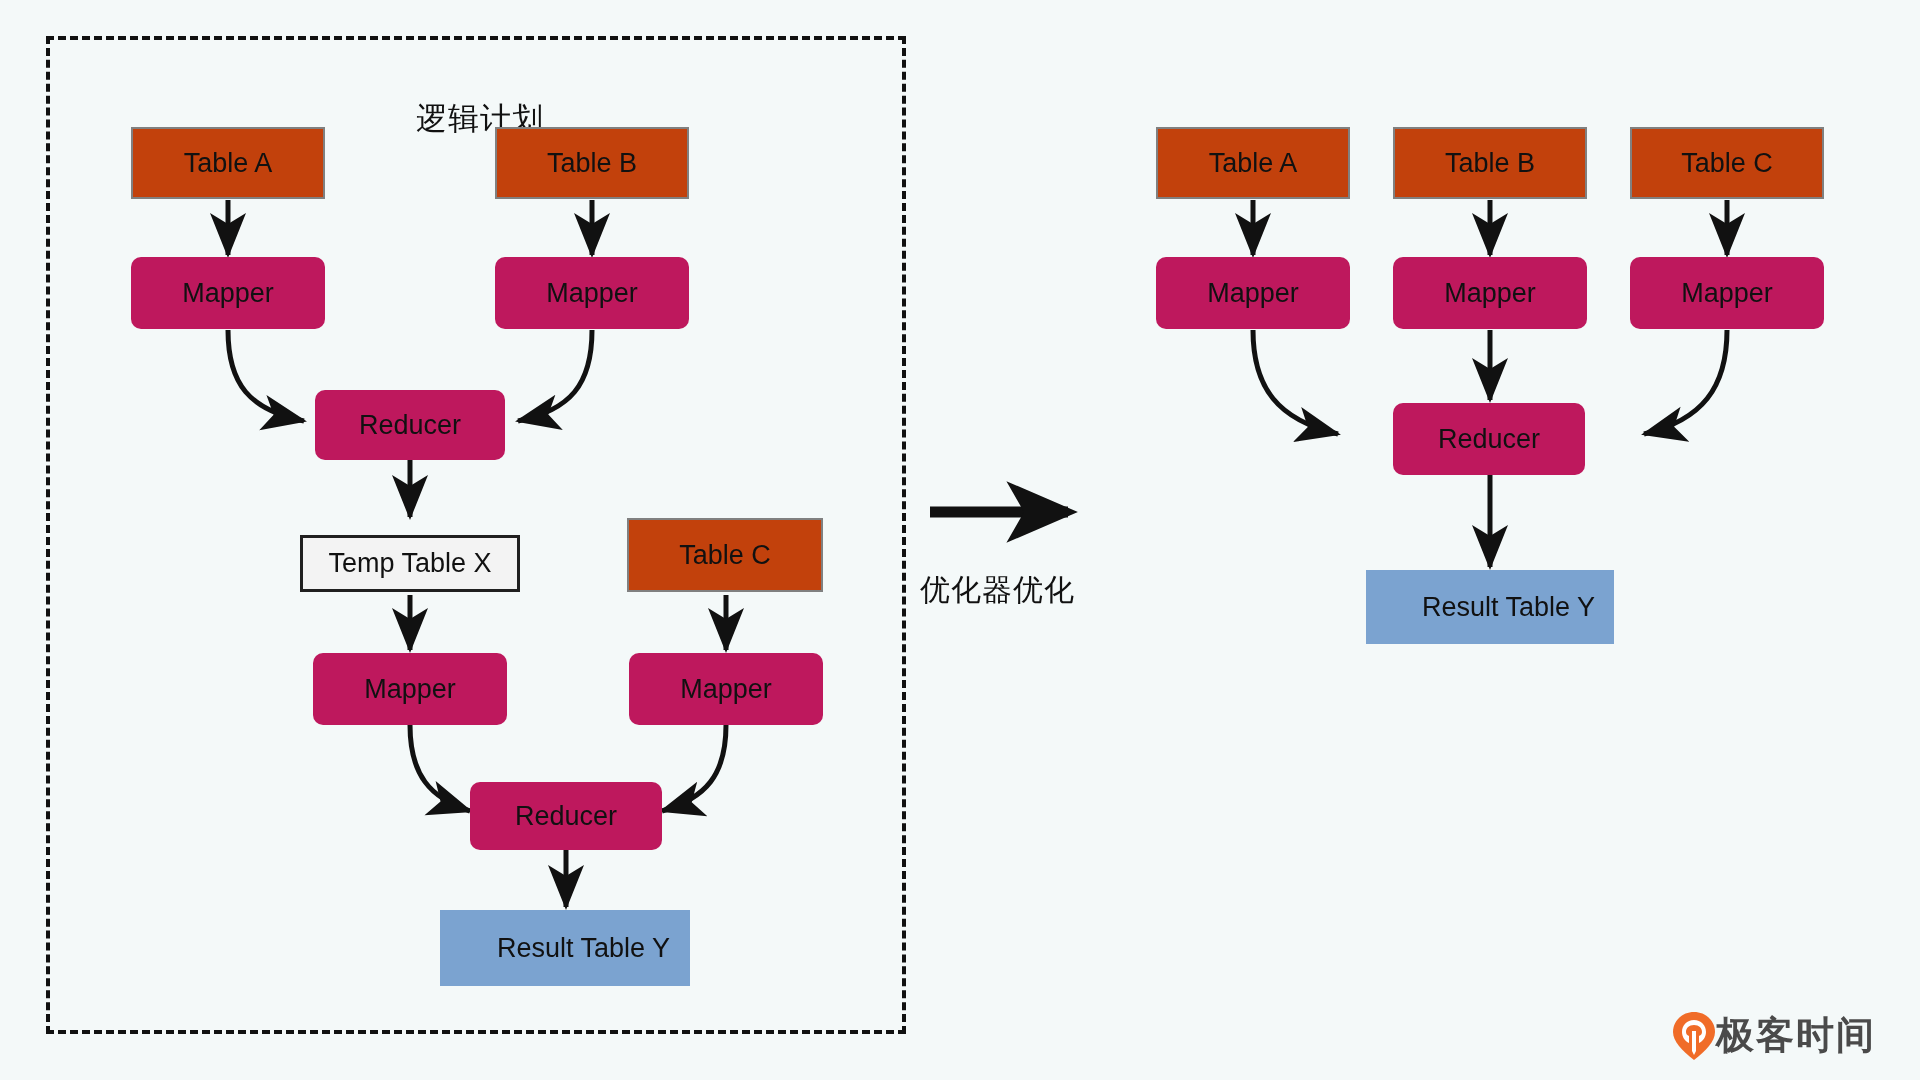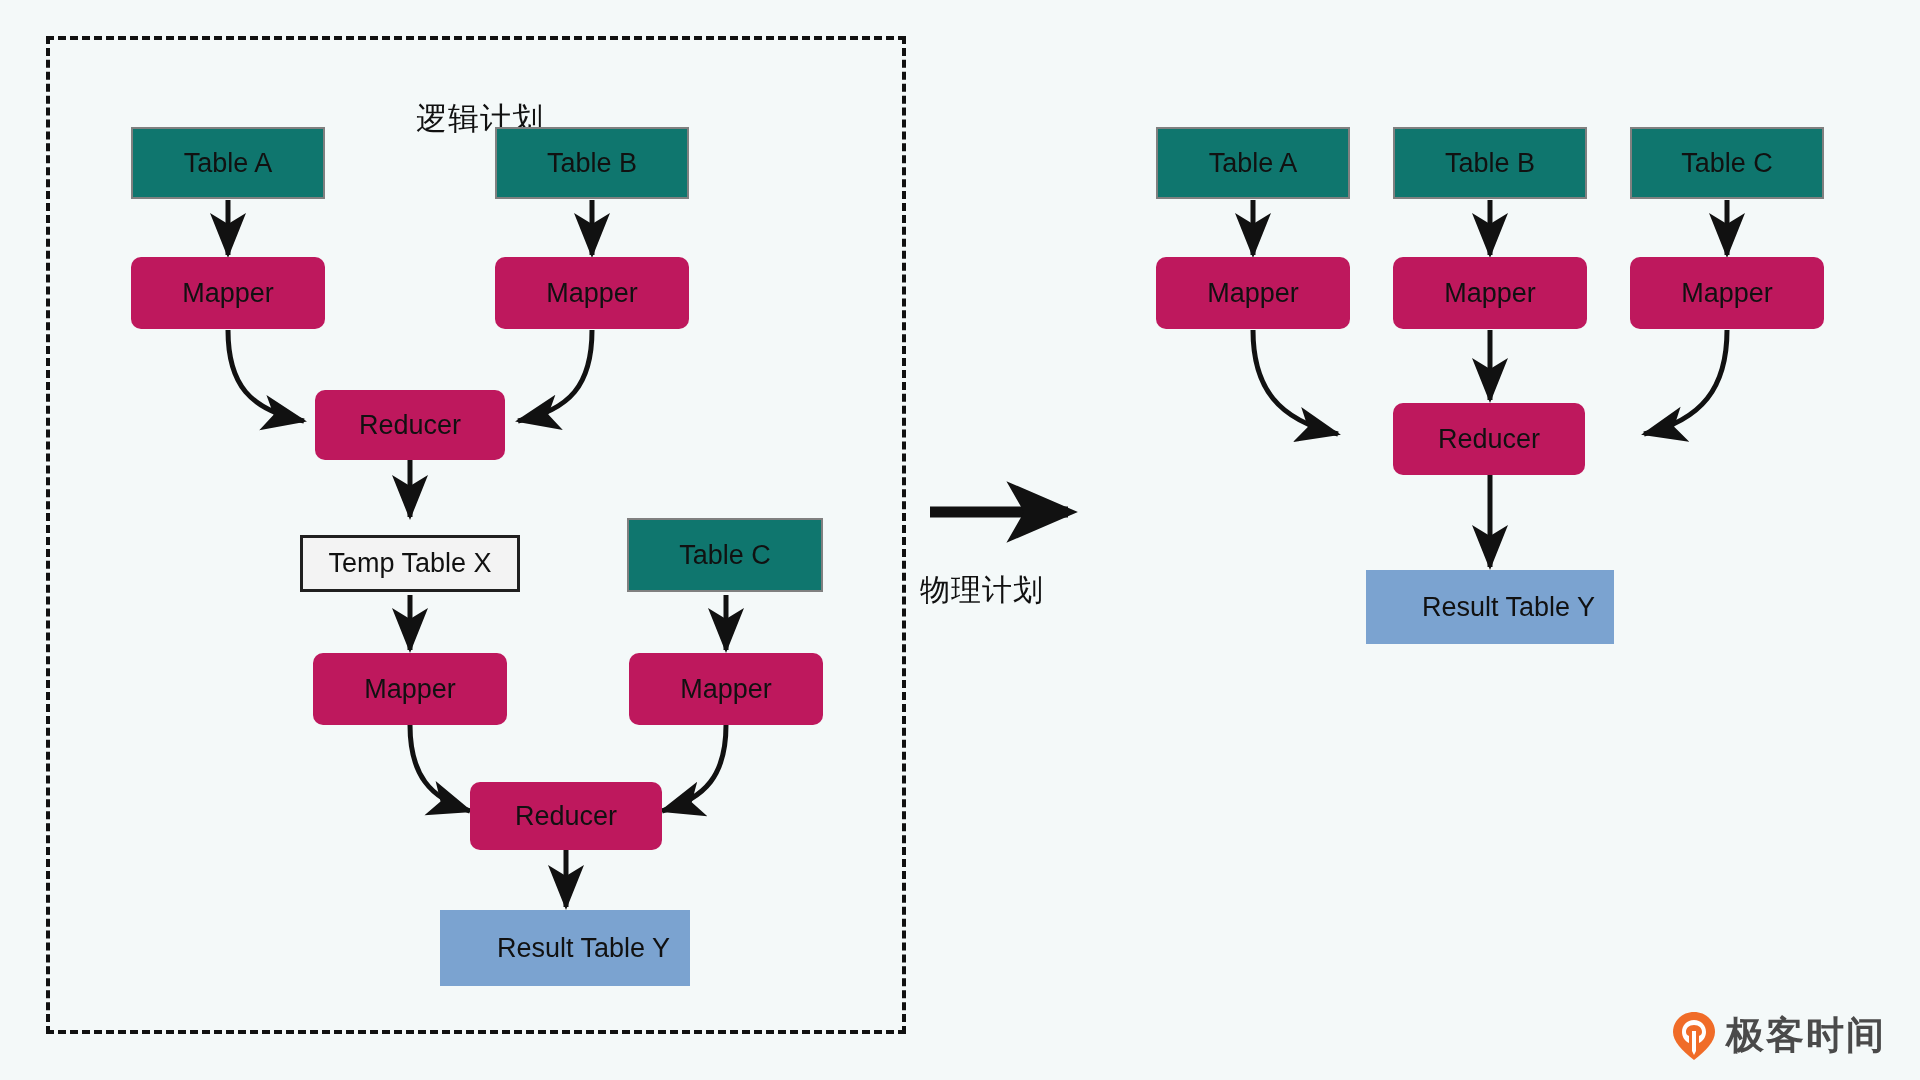--- a/index.html
+++ b/index.html
@@ -48,21 +48,21 @@
     box-sizing: border-box;
     display: flex;
     align-items: center;
     justify-content: center;
     color: #111111;
     font-size: 27px;
     white-space: nowrap;
     font-family: "Liberation Sans", "DejaVu Sans", sans-serif;
   }
   .node.table {
-    background: #0f766e;
+    background: #c2410c;
     border: 2px solid #808080;
     border-radius: 0;
   }
   .node.temp {
     background: #f3f3f3;
     border: 3px solid #202020;
     border-radius: 0;
   }
   .node.proc {
     background: #be185d;
@@ -96,21 +96,20 @@
     letter-spacing: 1px;
   }
 
   
   #watermark {
     position: absolute;
     left: 1672px;
     top: 1010px;
     display: flex;
     align-items: center;
-    gap: 10px;
   }
   #watermark .mark-icon {
     width: 44px;
     height: 50px;
     position: relative;
   }
   #watermark .mark-text {
     font-size: 38px;
     color: #4a4a4a;
     font-family: "DejaVu Sans", "Liberation Sans", sans-serif;
@@ -211,21 +210,21 @@
   </div>
 
   <div class="node proc" style="left:470px; top:782px; width:192px; height:68px;">
     <span>Reducer</span>
   </div>
 
   <div class="node result" style="left:440px; top:910px; width:250px; height:76px;">
     <span>Result Table Y</span>
   </div>
 
-  <div id="transform-label">物理计划</div>
+  <div id="transform-label">优化器优化</div>
 
 
   <div class="node table" style="left:1156px; top:127px; width:194px; height:72px;">
     <span>Table A</span>
   </div>
 
   <div class="node table" style="left:1393px; top:127px; width:194px; height:72px;">
     <span>Table B</span>
   </div>
 

